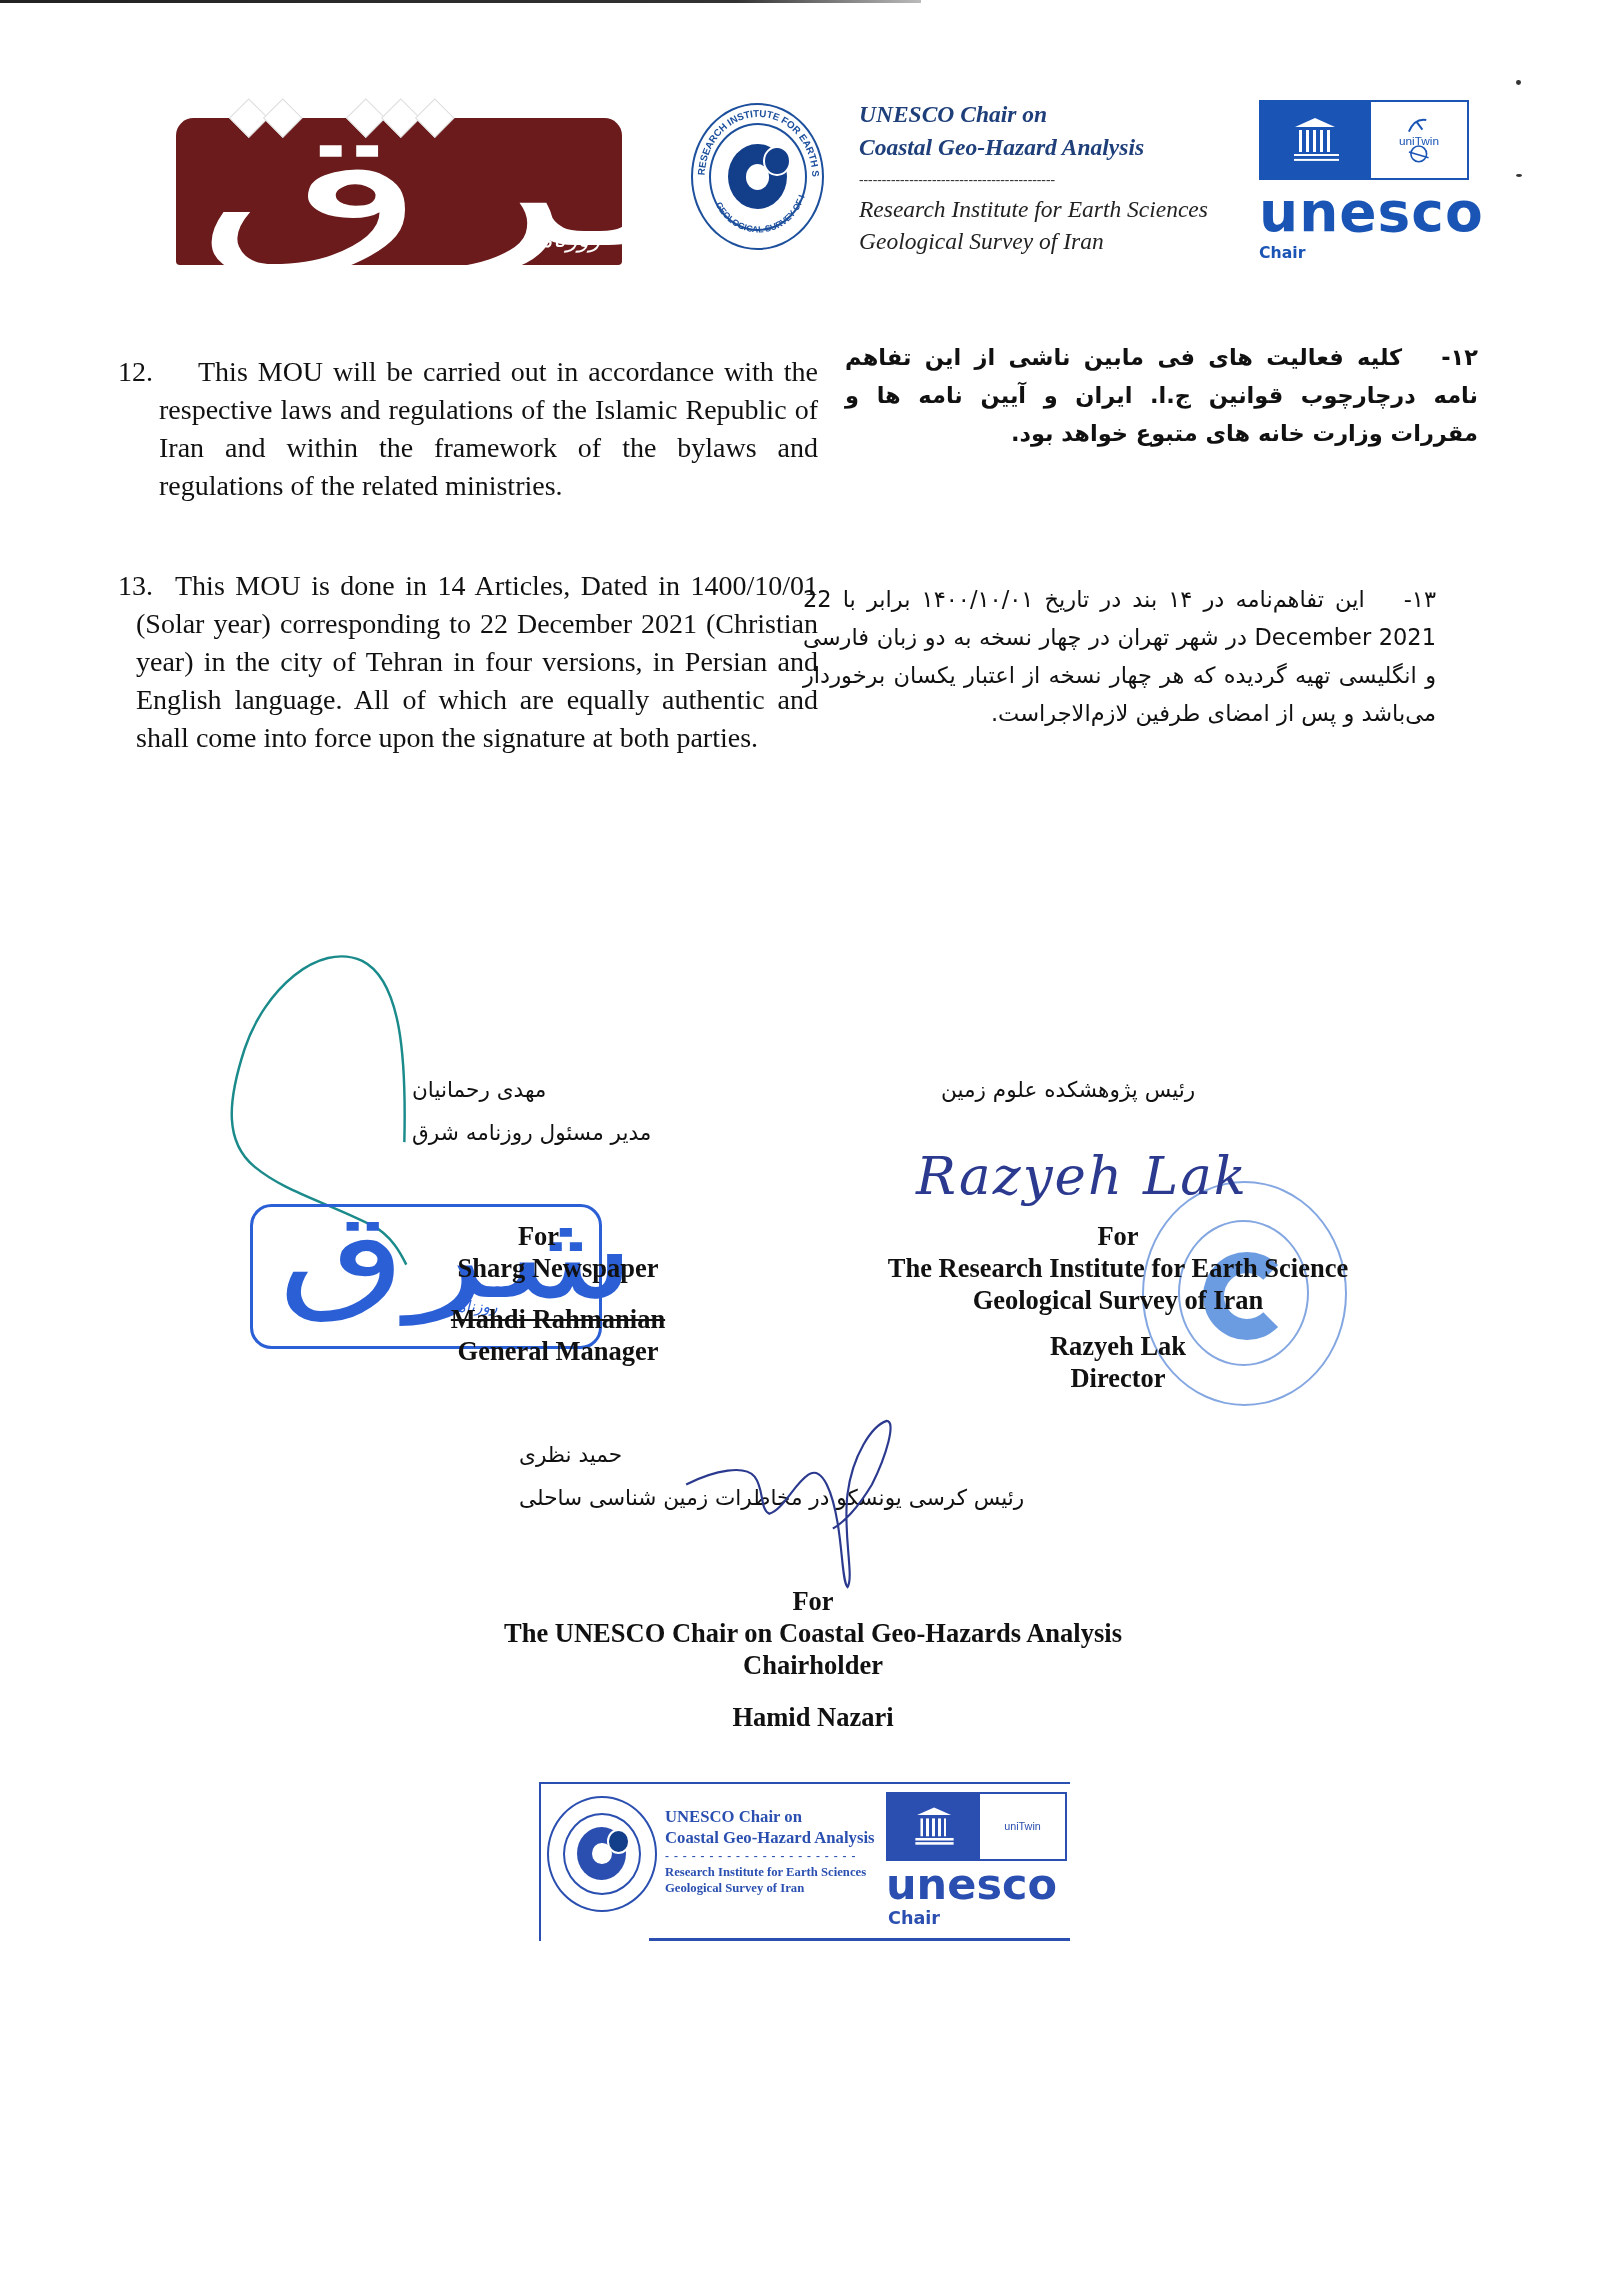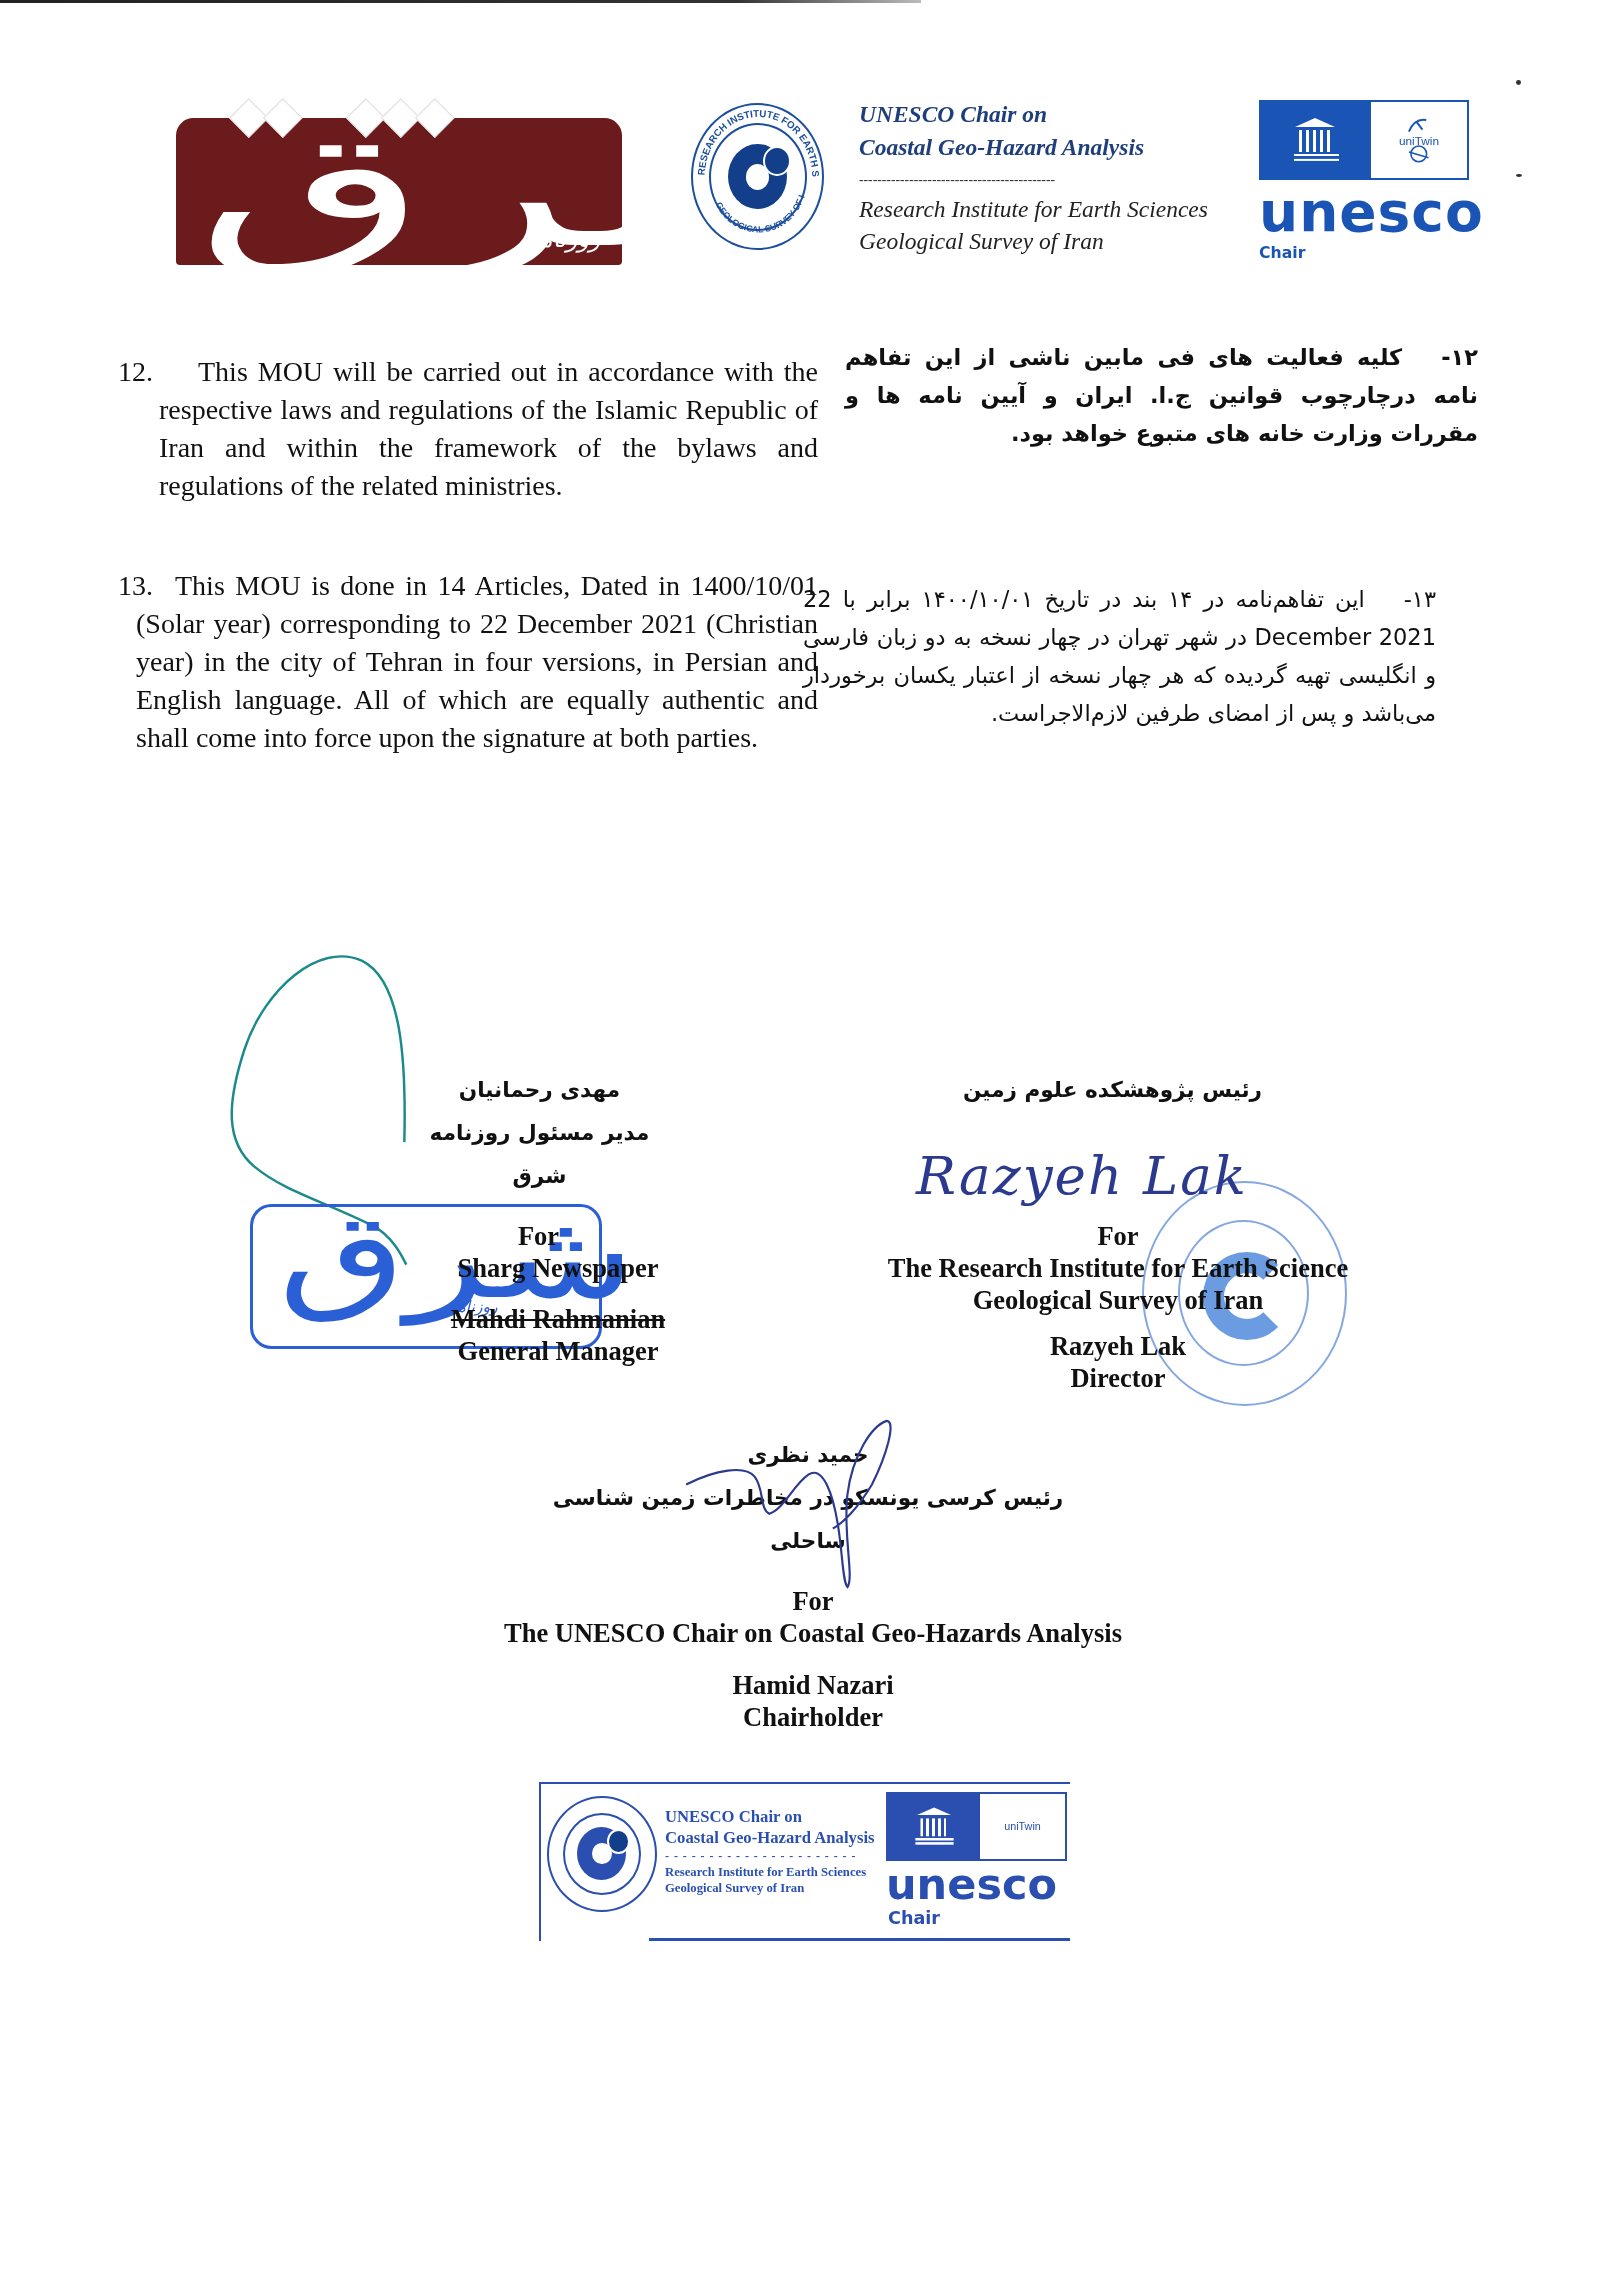--- a/index.html
+++ b/index.html
@@ -38,21 +38,21 @@
   .ul-chair { font-family: "DejaVu Sans", sans-serif; color: #1a55b5; font-size: 15.7px; font-weight: bold; margin-top: 2px; }
 
   
   .en-para { font-family: "Liberation Serif", serif; font-size: 28px; line-height: 38px; text-align: justify; color: #111; }
   .en-num { position: absolute; left: 0; top: 0; }
   .en-body { margin-left: 41px; text-indent: 39px; }
   .en-body::first-line { }
   .fa-para { font-family: "DejaVu Sans", sans-serif; font-size: 22.5px; line-height: 38px; direction: rtl; text-align: justify; color: #111; }
   .fa-num { display: inline-block; margin-left: 39px; }
 
-  .sig-fa { font-family: "DejaVu Sans", sans-serif; font-weight: bold; font-size: 21.6px; direction: rtl; text-align: center; line-height: 43px; color: #111; }
+  .sig-fa { font-family: "DejaVu Sans", sans-serif; font-weight: normal; font-size: 21.6px; direction: rtl; text-align: left; line-height: 43px; color: #111; }
   .sig-en { font-family: "Liberation Serif", serif; font-weight: bold; font-size: 26.5px; line-height: 32px; text-align: center; color: #111; }
 
   .sharg-stamp { left: 250px; top: 1204px; width: 346px; height: 139px; border: 3.9px solid #2b5fd6; border-radius: 21.6px; }
   .sharg-stamp .glyph { position: absolute; left: 24.5px; top: -9.8px; font-family: "DejaVu Sans", sans-serif; font-size: 118px; color: #2b5fd6; transform: scaleX(1.4); transform-origin: left top; line-height: 1; }
   .sharg-stamp .sub { position: absolute; left: 196px; top: 90px; color: #2b5fd6; font-family: "DejaVu Sans", sans-serif; font-size: 15.7px; font-style: italic; }
 
   .ries-stamp { left: 1142px; top: 1181px; width: 201px; height: 221px; border-radius: 50%; border: 2.9px solid #5b8ad8; opacity: 0.75; }
   .ries-stamp .in { position: absolute; left: 34px; top: 37px; width: 127px; height: 142px; border-radius: 50%; border: 2px solid #5b8ad8; }
   .ries-stamp .core { position: absolute; left: 59px; top: 69px; width: 88px; height: 88px; border-radius: 50%; border: 21.6px solid #3a7ad6; border-right-color: transparent; box-sizing: border-box; }
 
@@ -200,22 +200,22 @@
   <div class="abs sig-fa" style="left:519px;top:1433px;width:578px;">
     <div>حمید نظری</div>
     <div>رئیس کرسی یونسکو در مخاطرات زمین شناسی ساحلی</div>
   </div>
   <svg class="abs" style="left:676px;top:1416px;" width="255" height="176" viewBox="0 0 260 180">
     <path d="M10,70 C40,55 70,50 80,62 C90,75 85,95 95,100 C110,95 120,70 135,60 C150,50 160,80 165,110 C170,140 170,170 175,175 C182,165 170,120 175,80 C180,40 200,10 215,5 C225,5 215,40 200,70 C185,95 170,110 160,115" stroke="#2b3a8f" stroke-width="2.2" fill="none"></path>
   </svg>
   <div class="abs sig-en" style="left:470px;top:1585px;width:686px;">
     <div>For</div>
     <div>The UNESCO Chair on Coastal Geo-Hazards Analysis</div>
+    <div>Chairholder</div>
     <div style="margin-top:19.6px;">Hamid Nazari</div>
-    <div>Chairholder</div>
   </div>
 </section>
 
 <section class="abs bottom-stamp">
   <div class="bot-line"></div>
   <div class="abs" style="left:5.9px;top:11.8px;width:110px;height:116px;">
     <div class="seal" style="width:106px;height:112px;border-color:#2a4fb0;">
       <div class="seal-inner" style="width:74px;height:78px;border-color:#2a4fb0;">
         <div class="seal-core" style="width:49px;height:53px;background:#2a4fb0;"></div>
       </div>

